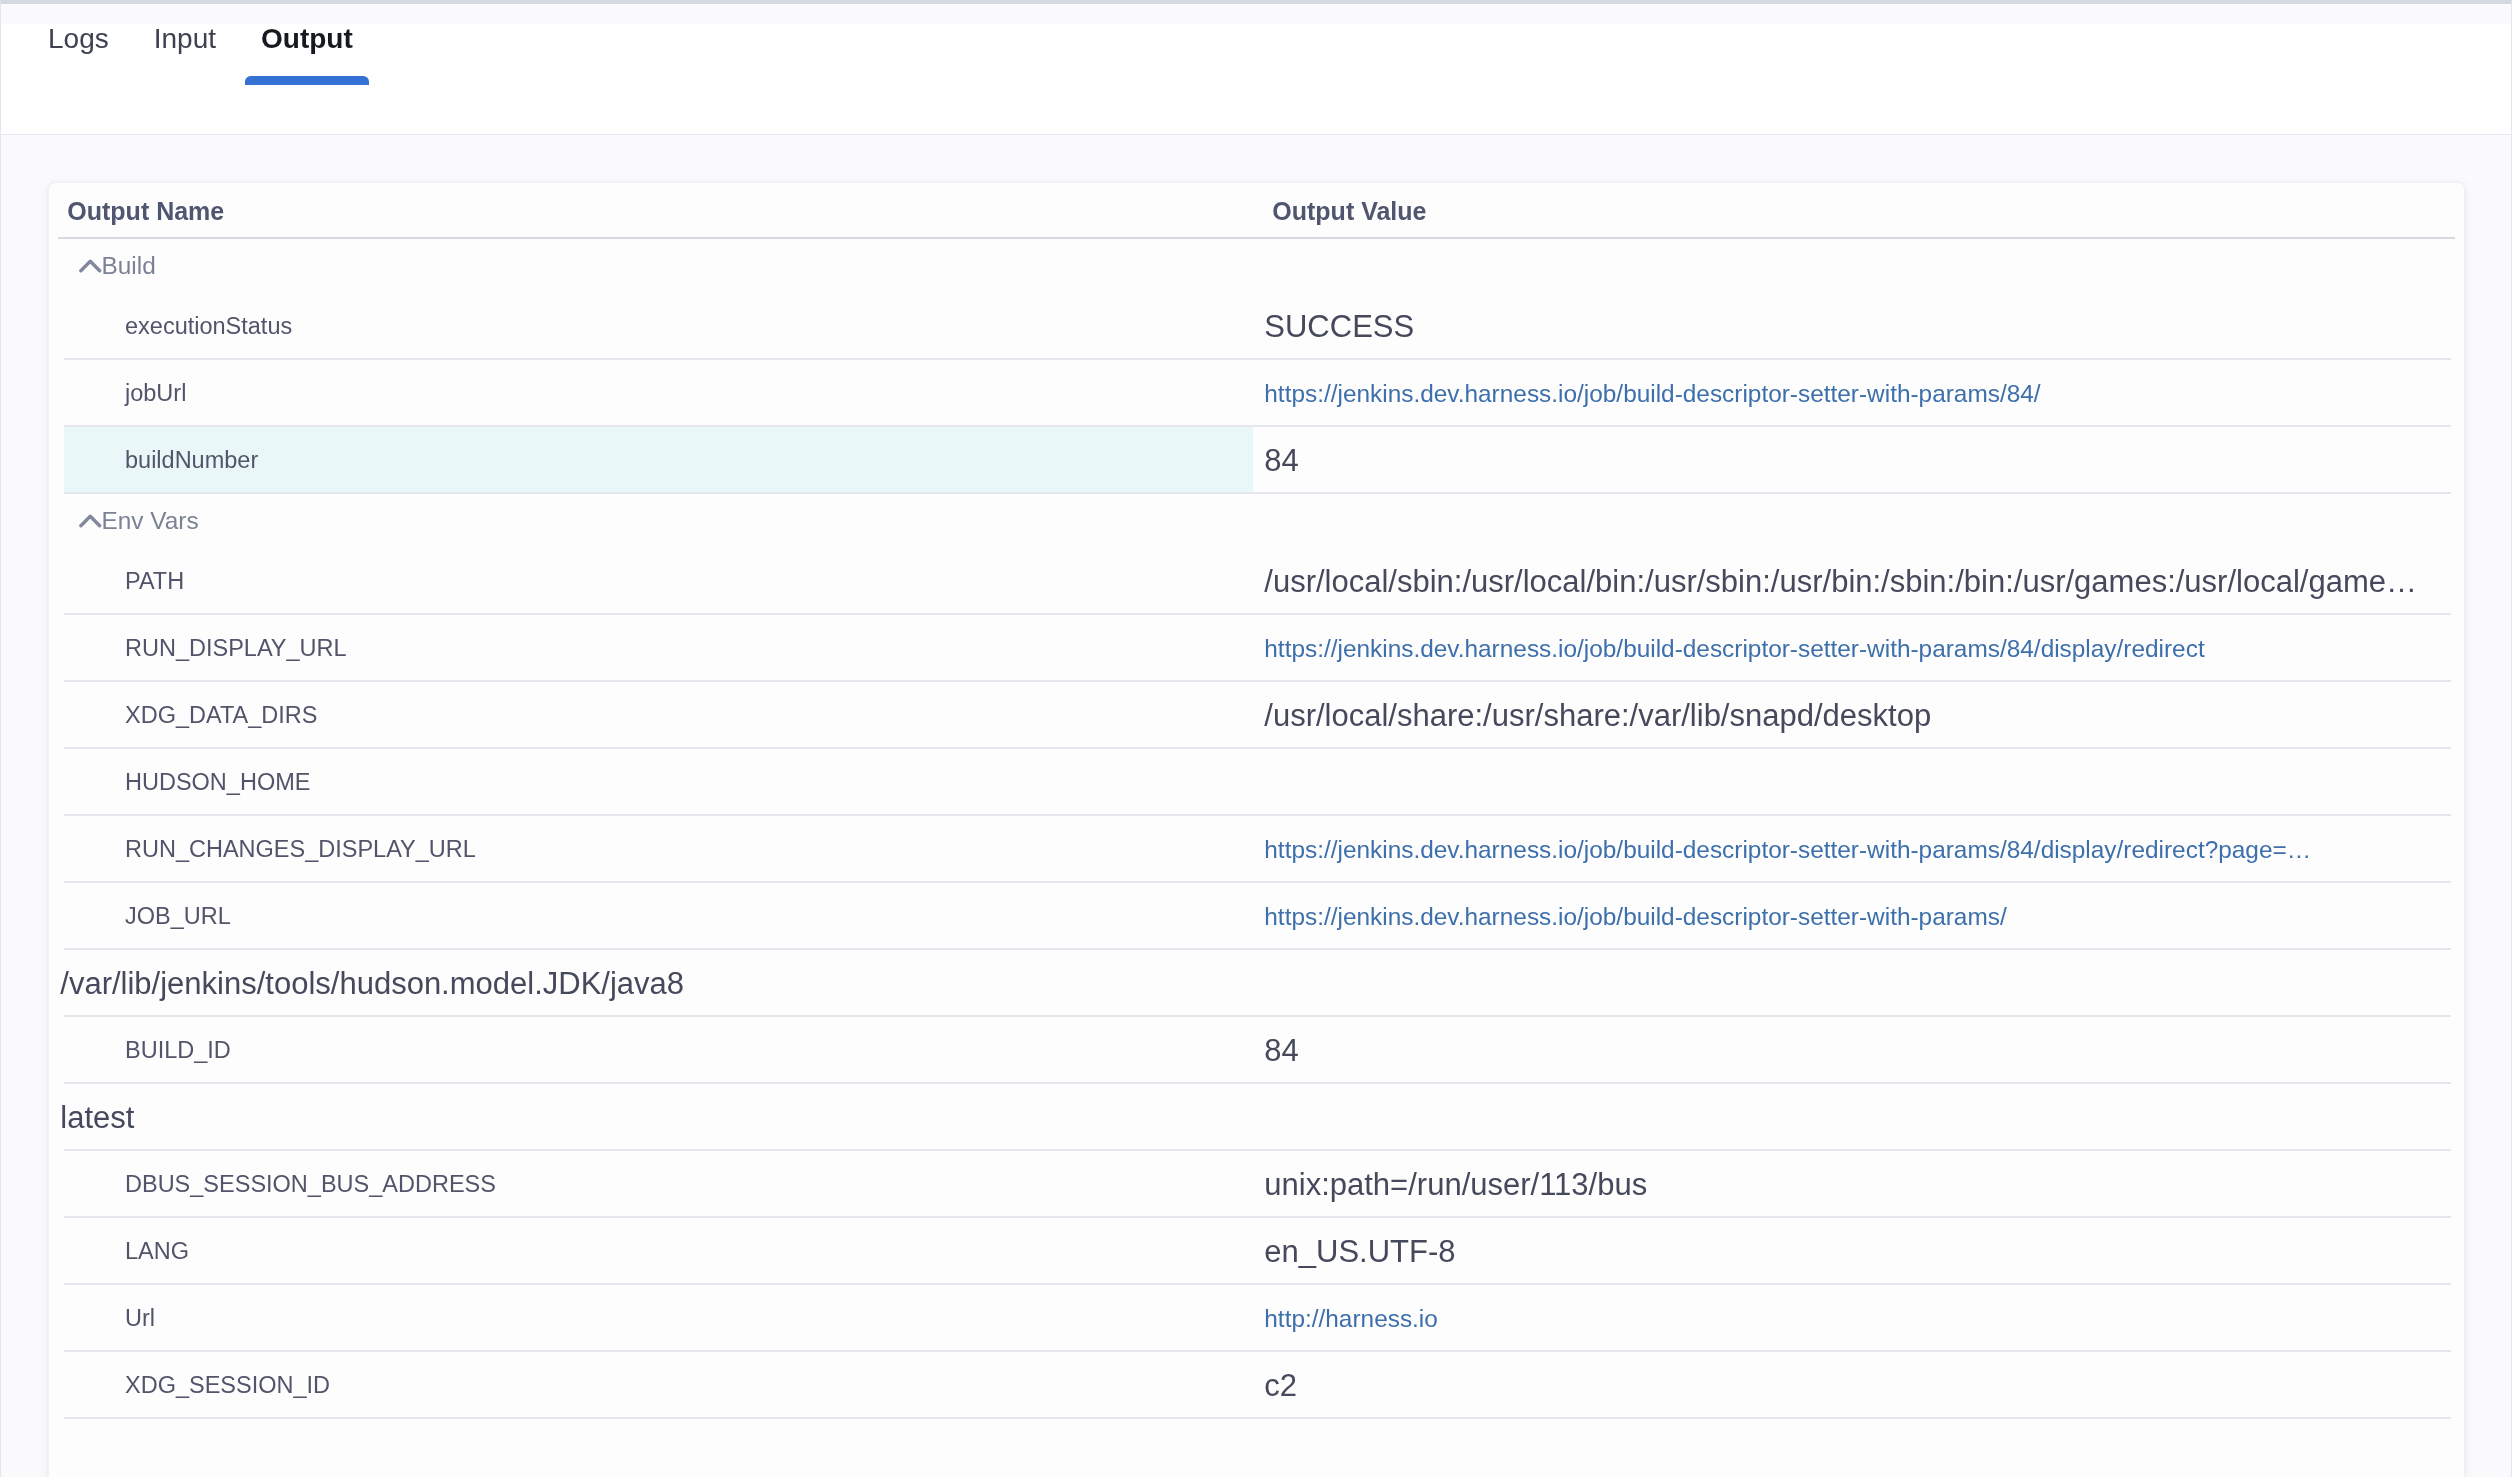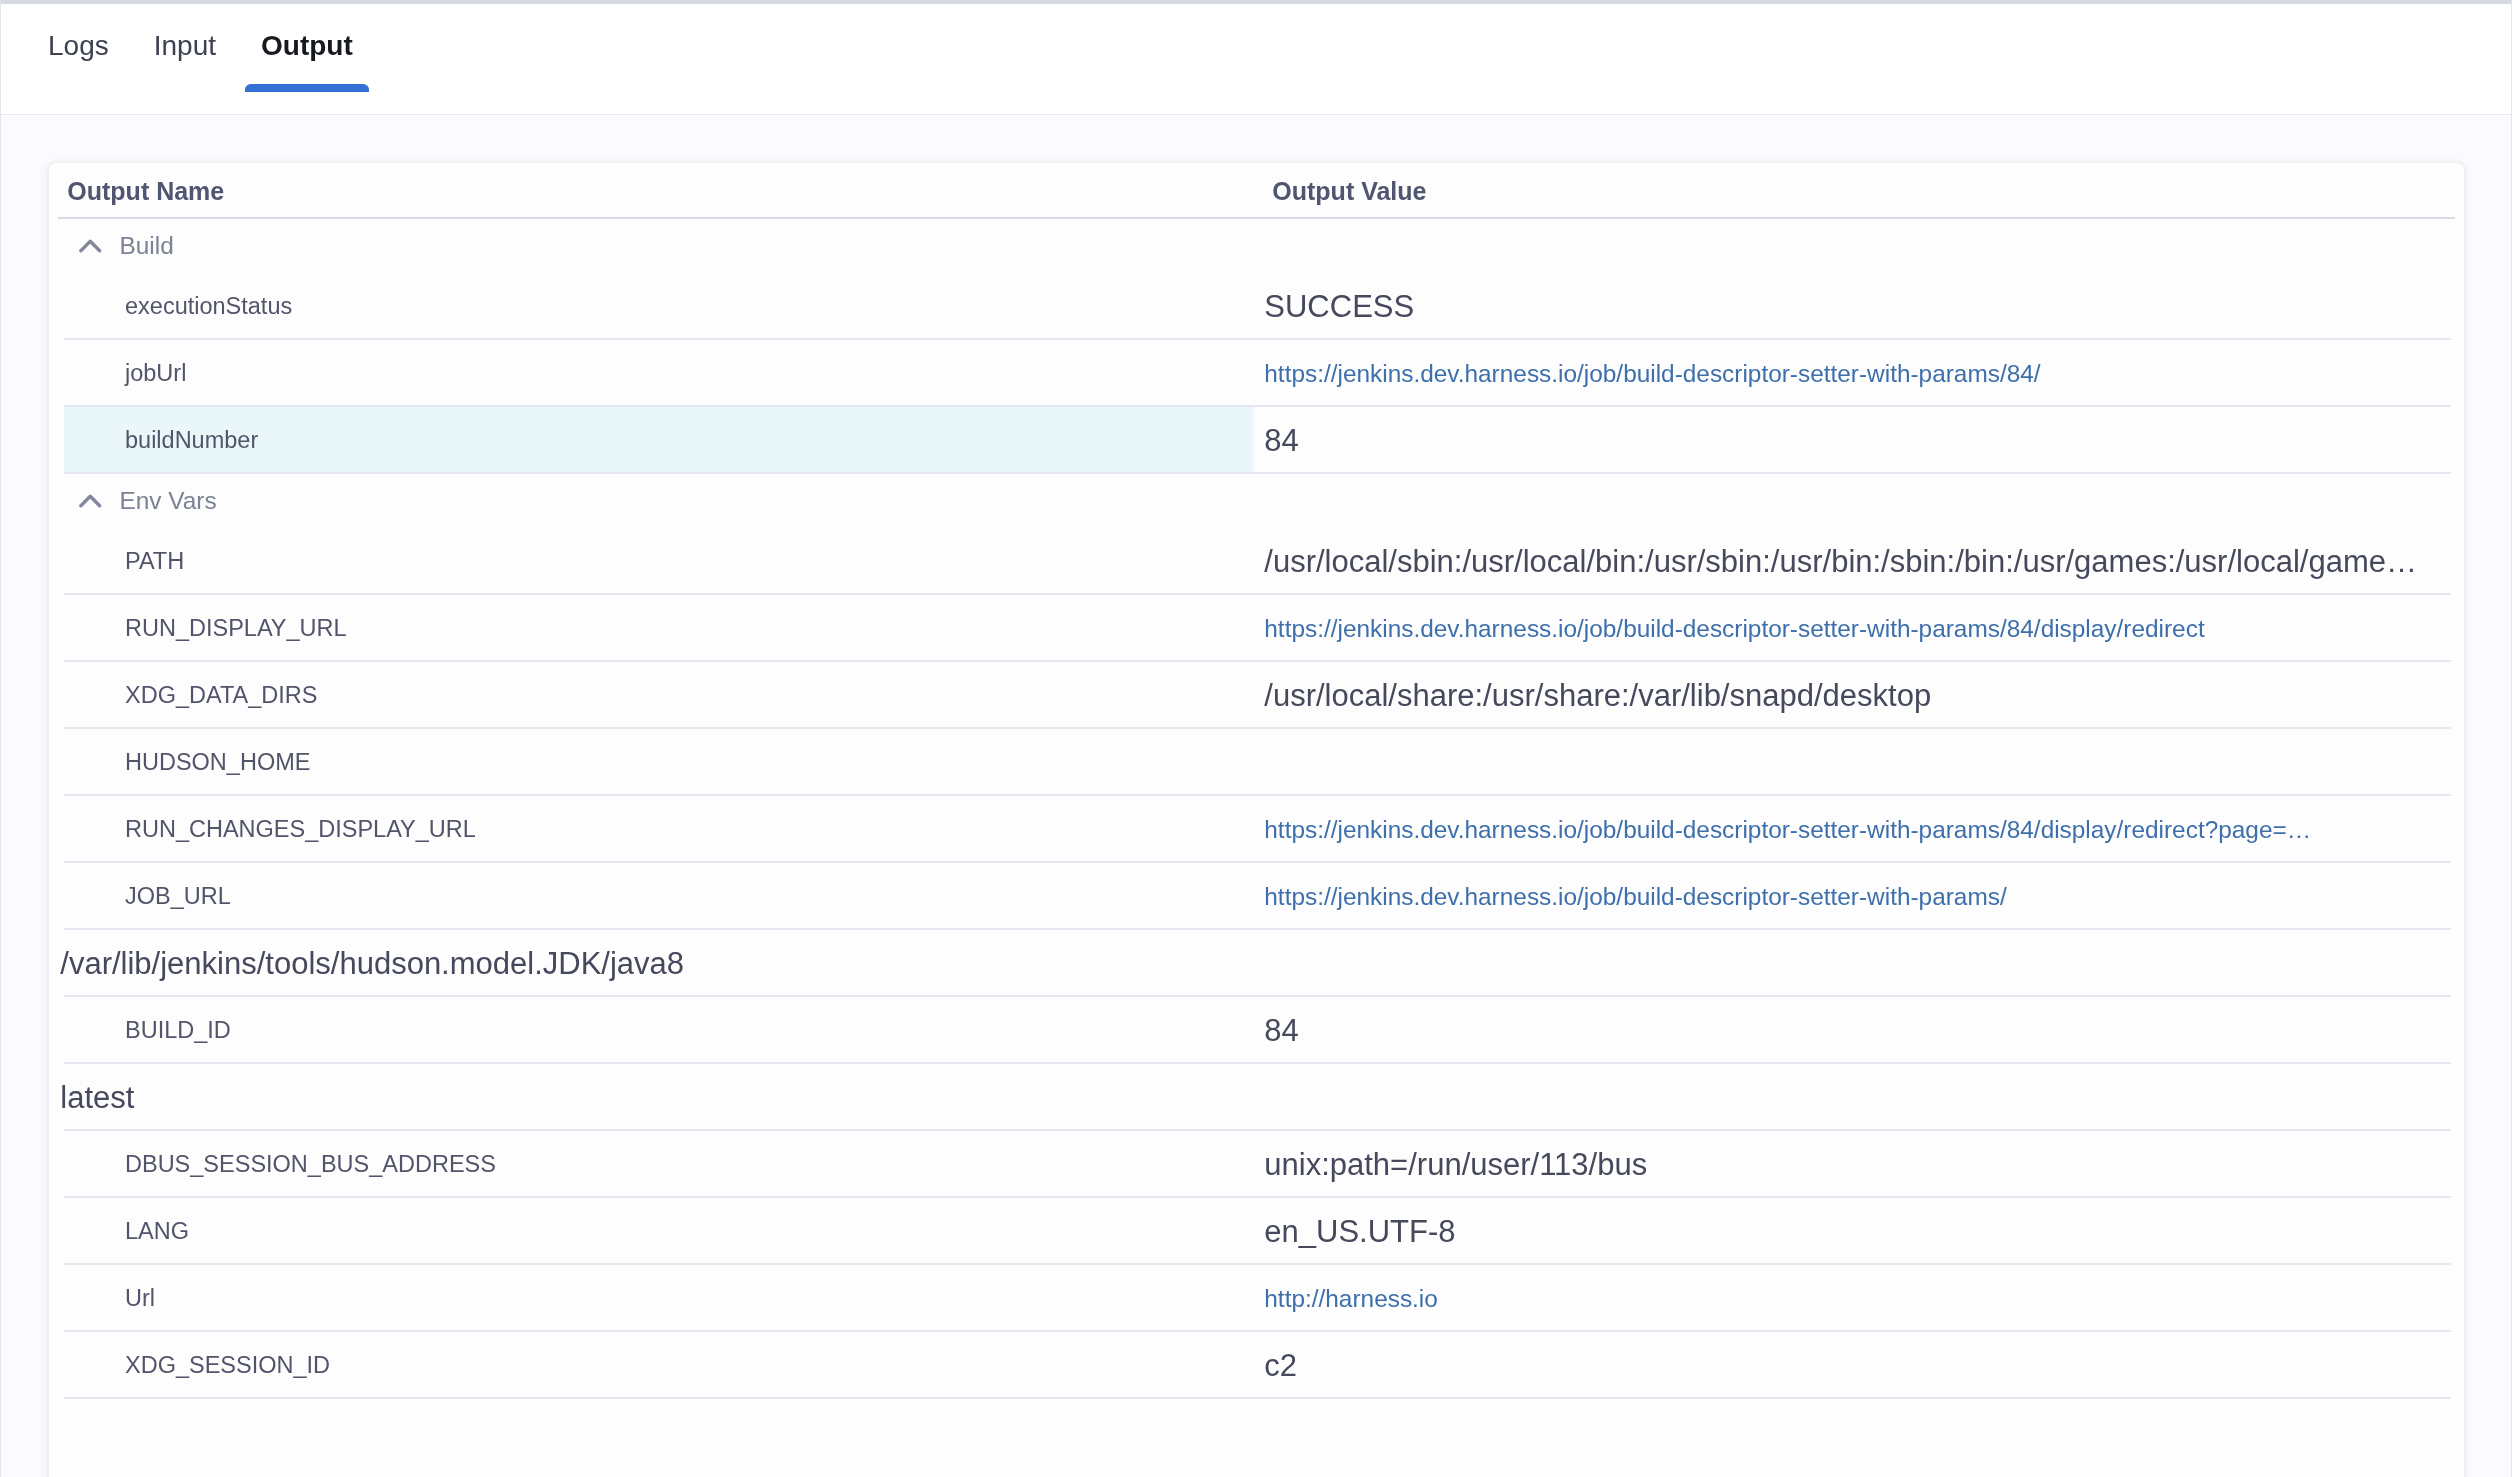--- a/index.html
+++ b/index.html
@@ -23,23 +23,24 @@
     border-top:4.7px solid #d6d8e2;
     border-left:1.9px solid #e4e6ee;
     border-right:1.9px solid #e4e6ee;
   }
   
   .tabbar{
     height:111px;
     background:#ffffff;
     border-bottom:1.9px solid #e8e9f0;
     display:flex;
-    align-items:center;
+    align-items:flex-start;
     padding-left:47px;
     column-gap:45px;
+    margin-top:20px;
   }
   .tab{
     position:relative;
     font-size:28px;
     color:#3d4151;
     padding-bottom:24.4px;
     cursor:pointer;
     line-height:1.1;
   }
   .tab--active{
@@ -93,21 +94,21 @@
     cursor:pointer;
   }
   .row-group .chev{
     margin-left:30px;
     width:22.5px;
     height:14px;
     color:#82899c;
     flex:0 0 auto;
     display:block;
   }
-  .row-group .glabel{margin-left:18px;}
+  .row-group .glabel{}
   .row-data{
     height:67px;
     display:flex;
     position:relative;
   }
   .row-data::after{
     content:"";
     position:absolute;
     left:15px; right:13px; bottom:0;
     height:1.9px;

